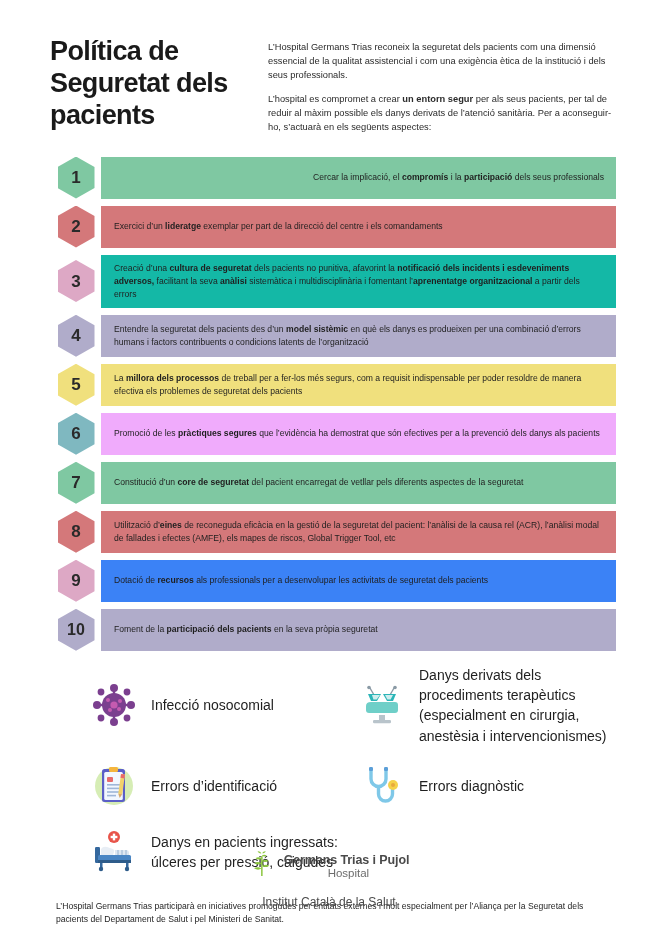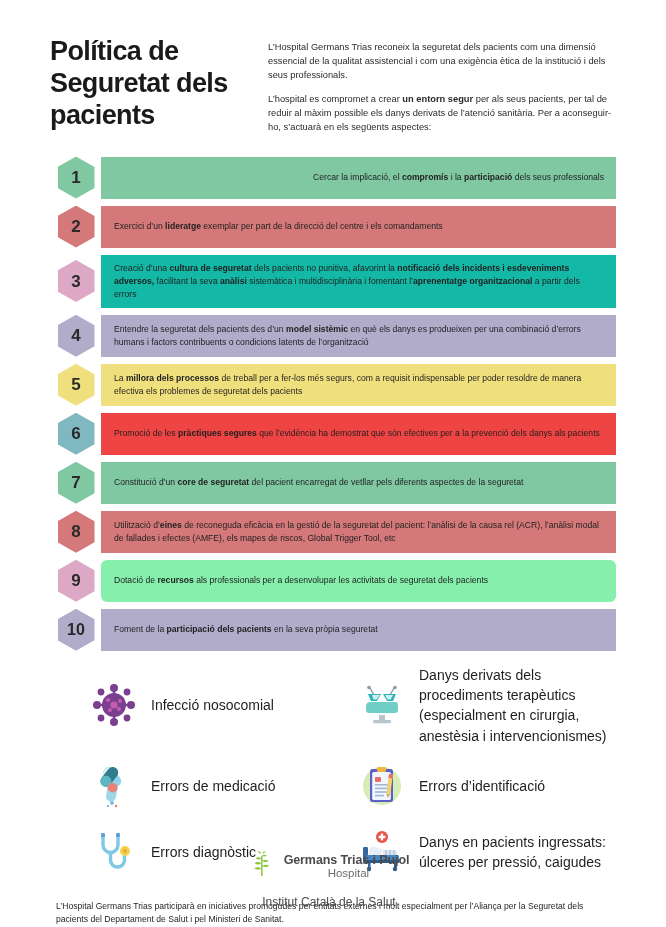--- a/index.html
+++ b/index.html
@@ -146,21 +146,21 @@
           <div class="hex" style="background: rgb(240, 224, 125);">5</div>
         </div>
         <div class="bar" style="background: rgb(240, 224, 125);">
           <span>La <b>millora dels processos</b> de treball per a fer-los més segurs, com a requisit indispensable per poder resoldre de manera efectiva els problemes de seguretat dels pacients</span>
         </div>
       </div>
       <div class="item">
         <div class="hexwrap">
           <div class="hex" style="background: rgb(127, 184, 192);">6</div>
         </div>
-        <div class="bar" style="background: #ef4444;">
+        <div class="bar" style="background: #f0abfc;">
           <span>Promoció de les <b>pràctiques segures</b> que l’evidència ha demostrat que són efectives per a la prevenció dels danys als pacients</span>
         </div>
       </div>
       <div class="item">
         <div class="hexwrap">
           <div class="hex" style="background: rgb(127, 200, 162);">7</div>
         </div>
         <div class="bar" style="background: rgb(127, 200, 162);">
           <span>Constitució d’un <b>core de seguretat</b> del pacient encarregat de vetllar pels diferents aspectes de la seguretat</span>
         </div>
@@ -170,21 +170,21 @@
           <div class="hex" style="background: rgb(212, 120, 122);">8</div>
         </div>
         <div class="bar" style="background: rgb(212, 120, 122);">
           <span>Utilització d’<b>eines</b> de reconeguda eficàcia en la gestió de la seguretat del pacient: l’anàlisi de la causa rel (ACR), l’anàlisi modal de fallades i efectes (AMFE), els mapes de riscos, Global Trigger Tool, etc</span>
         </div>
       </div>
       <div class="item">
         <div class="hexwrap">
           <div class="hex" style="background: rgb(221, 168, 197);">9</div>
         </div>
-        <div class="bar" style="background: #86efac; border-radius: 6px;">
+        <div class="bar" style="background: #3b82f6;">
           <span>Dotació de <b>recursos</b> als professionals per a desenvolupar les activitats de seguretat dels pacients</span>
         </div>
       </div>
       <div class="item">
         <div class="hexwrap">
           <div class="hex wide" style="background: rgb(176, 172, 202);">10</div>
         </div>
         <div class="bar" style="background: rgb(176, 172, 202);">
           <span>Foment de la <b>participació dels pacients</b> en la seva pròpia seguretat</span>
         </div>
@@ -233,42 +233,20 @@
       <path d="M9 12 L22 12 L18 19 L12 19 Z" fill="#2bb5b8"></path>
       <path d="M24 12 L37 12 L34 19 L28 19 Z" fill="#2bb5b8"></path>
       <path d="M13 13 L21 13 L17.6 17.6 L14.4 17.6 Z" fill="#cfeeee"></path>
       <path d="M26 13 L34 13 L31.6 17.6 L28.4 17.6 Z" fill="#cfeeee"></path>
       <path d="M7 24 q0-4 5-4 h24 q3 0 3 3 v5 q0 3-3 3 h-26 q-3 0-3-3 z" fill="#6fcfc8"></path>
       <rect x="20" y="33" width="6" height="5" fill="#b9c4cb"></rect>
       <rect x="14" y="38" width="18" height="3.2" rx="1.3" fill="#b9c4cb"></rect>
     </svg>
         </div>
         <div class="iconlabel">Danys derivats dels procediments terapèutics (especialment en cirurgia, anestèsia i intervencionismes)</div>
-      </div>
-      <div class="iconcell">
-        <div class="iconbox">
-          <svg width="46" height="46" viewBox="0 0 46 46">
-      <g transform="rotate(-38 23 20)">
-        <rect x="20" y="3" width="11" height="22" rx="5.5" fill="#8fd2ea"></rect>
-        <rect x="20" y="3" width="11" height="11" rx="5.5" fill="#d9eef7"></rect>
-      </g>
-      <g transform="rotate(38 18 20)">
-        <rect x="9" y="4" width="11" height="22" rx="5.5" fill="#2f7d8c"></rect>
-        <rect x="9" y="15" width="11" height="11" rx="5.5" fill="#5cb7c4"></rect>
-      </g>
-      <g transform="rotate(10 22 28)">
-        <rect x="16" y="20" width="10" height="19" rx="5" fill="#9fd6e8"></rect>
-        <rect x="16" y="20" width="10" height="9.5" rx="5" fill="#e8827a"></rect>
-      </g>
-      <circle cx="21" cy="40" r="1.7" fill="#5ab4e0"></circle>
-      <circle cx="25" cy="43" r="1.3" fill="#e8827a"></circle>
-      <circle cx="17" cy="43" r="1.1" fill="#5ab4e0"></circle>
-    </svg>
-        </div>
-        <div class="iconlabel">Errors de medicació</div>
       </div>
       <div class="iconcell">
         <div class="iconbox">
           <svg width="46" height="46" viewBox="0 0 46 46">
       <circle cx="23" cy="23" r="19" fill="#d6edb5"></circle>
       <rect x="11" y="6" width="23" height="33" rx="2.5" fill="#5b5fc7"></rect>
       <rect x="13.2" y="9" width="18.6" height="28" rx="1.5" fill="#f2f7ff"></rect>
       <rect x="18" y="4" width="9" height="5" rx="1.5" fill="#f5b53d"></rect>
       <rect x="16" y="14" width="6" height="5" rx="1" fill="#e86a6a"></rect>
       <g fill="#9fb6d8">

